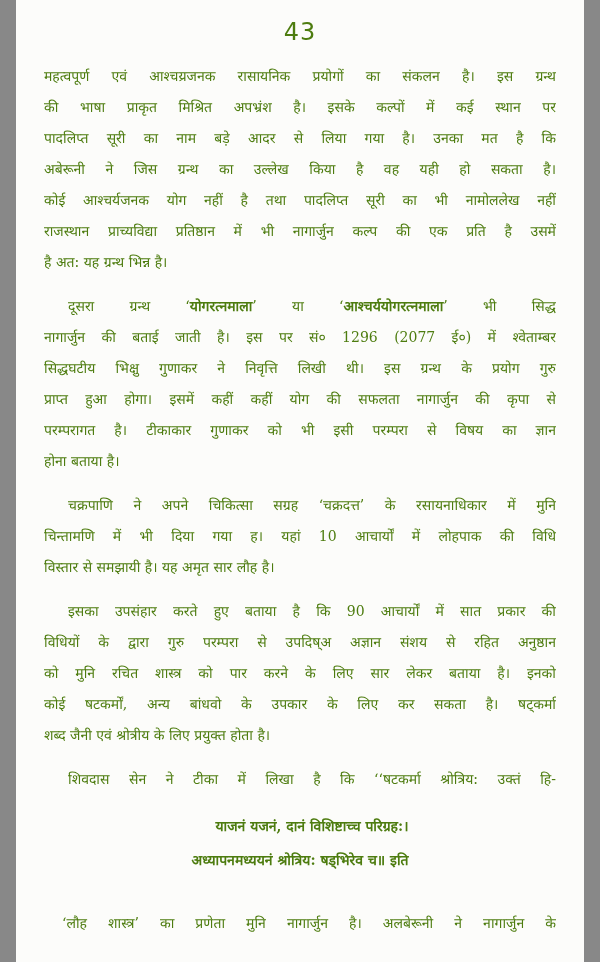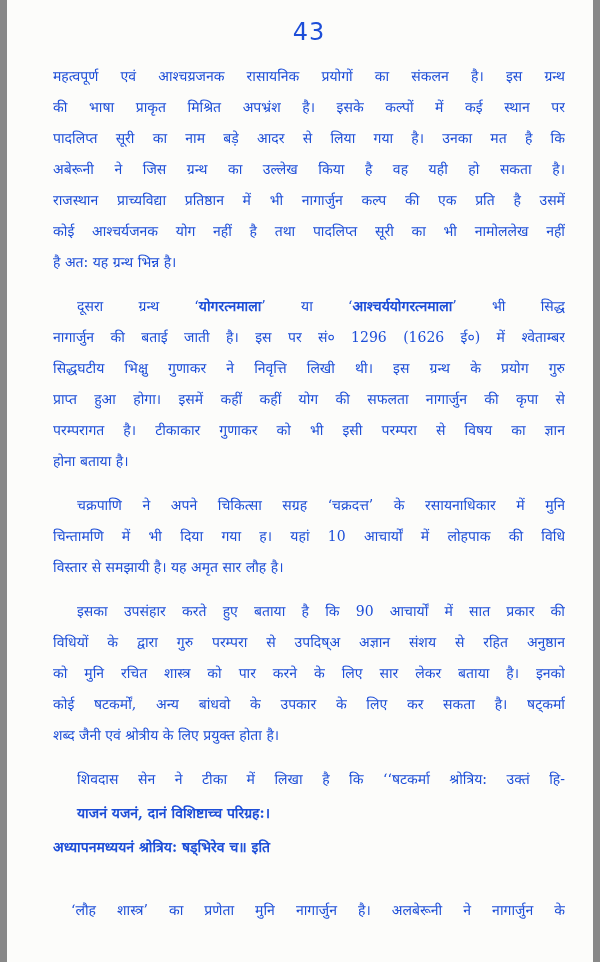--- a/index.html
+++ b/index.html
@@ -1,24 +1,23 @@
 <!DOCTYPE html>
 <html><head>
 <meta charset="utf-8">
 <style>
   html,body{margin:0;padding:0;background:#888;}
   .page{
     position:relative;
     width:568px;height:962px;
     margin:0 auto;
     background:#fcfcfa;
-    color:#1d4ed8;
+    color:#4d7c0f;
     font-family:"DejaVu Serif", serif;
     overflow:hidden;
-    padding-left:18px;
   }
   .inner{padding:16px 28px 0 28px;}
   .pagenum{
     text-align:center;
     font-family:"DejaVu Sans", sans-serif;
     font-size:24px;
     line-height:32px;
     height:32px;
     letter-spacing:1px;
   }
@@ -34,43 +33,43 @@
     text-align:justify;
     text-align-last:justify;
   }
   .line.ind{text-indent:24px;}
   .line.ind-sm{text-indent:18px;margin-top:31px;}
   .verse .line{
     font-weight:700;
     height:34px;
     line-height:34px;
   }
-  .verse{margin-top:1px;}
+  .verse{margin-top:14px;text-align:center;}
   .lastpara{margin-top:16px;}
   .b{font-weight:700;}
 </style>
 </head>
 <body>
 
 <div class="page">
   <div class="inner">
     <div class="pagenum">43</div>
     <div id="text-body">
         <div class="para">
           <div class="line j"><span>महत्वपूर्ण एवं आश्चय्रजनक रासायनिक प्रयोगों का संकलन है। इस ग्रन्थ</span></div>
           <div class="line j"><span>की भाषा प्राकृत मिश्रित अपभ्रंश है। इसके कल्पों में कई स्थान पर</span></div>
           <div class="line j"><span>पादलिप्त सूरी का नाम बड़े आदर से लिया गया है। उनका मत है कि</span></div>
           <div class="line j"><span>अबेरूनी ने जिस ग्रन्थ का उल्लेख किया है वह यही हो सकता है।</span></div>
+          <div class="line j"><span>कोई आश्चर्यजनक योग नहीं है तथा पादलिप्त सूरी का भी नामोललेख नहीं</span></div>
           <div class="line j"><span>राजस्थान प्राच्यविद्या प्रतिष्ठान में भी नागार्जुन कल्प की एक प्रति है उसमें</span></div>
-          <div class="line j"><span>कोई आश्चर्यजनक योग नहीं है तथा पादलिप्त सूरी का भी नामोललेख नहीं</span></div>
           <div class="line"><span>है अत: यह ग्रन्थ भिन्न है।</span></div>
         </div>
         <div class="para">
           <div class="line j ind"><span>दूसरा ग्रन्थ ‘</span><span class="b">योगरत्नमाला</span><span>’ या ‘</span><span class="b">आश्चर्ययोगरत्नमाला</span><span>’ भी सिद्ध</span></div>
-          <div class="line j"><span>नागार्जुन की बताई जाती है। इस पर सं० 1296 (1626 ई०) में श्वेताम्बर</span></div>
+          <div class="line j"><span>नागार्जुन की बताई जाती है। इस पर सं० 1296 (2077 ई०) में श्वेताम्बर</span></div>
           <div class="line j"><span>सिद्धघटीय भिक्षु गुणाकर ने निवृत्ति लिखी थी। इस ग्रन्थ के प्रयोग गुरु</span></div>
           <div class="line j"><span>प्राप्त हुआ होगा। इसमें कहीं कहीं योग की सफलता नागार्जुन की कृपा से</span></div>
           <div class="line j"><span>परम्परागत है। टीकाकार गुणाकर को भी इसी परम्परा से विषय का ज्ञान</span></div>
           <div class="line"><span>होना बताया है।</span></div>
         </div>
         <div class="para">
           <div class="line j ind"><span>चक्रपाणि ने अपने चिकित्सा सग्रह ‘चक्रदत्त’ के रसायनाधिकार में मुनि</span></div>
           <div class="line j"><span>चिन्तामणि में भी दिया गया ह। यहां 10 आचार्यों में लोहपाक की विधि</span></div>
           <div class="line"><span>विस्तार से समझायी है। यह अमृत सार लौह है।</span></div>
         </div>

